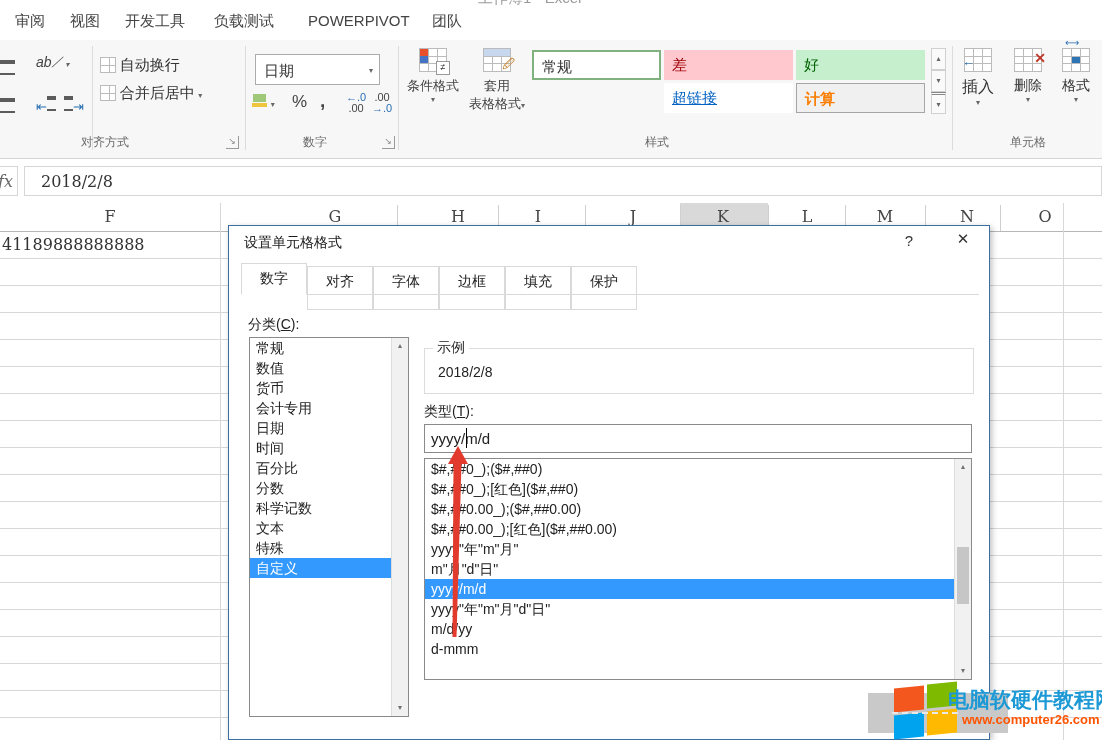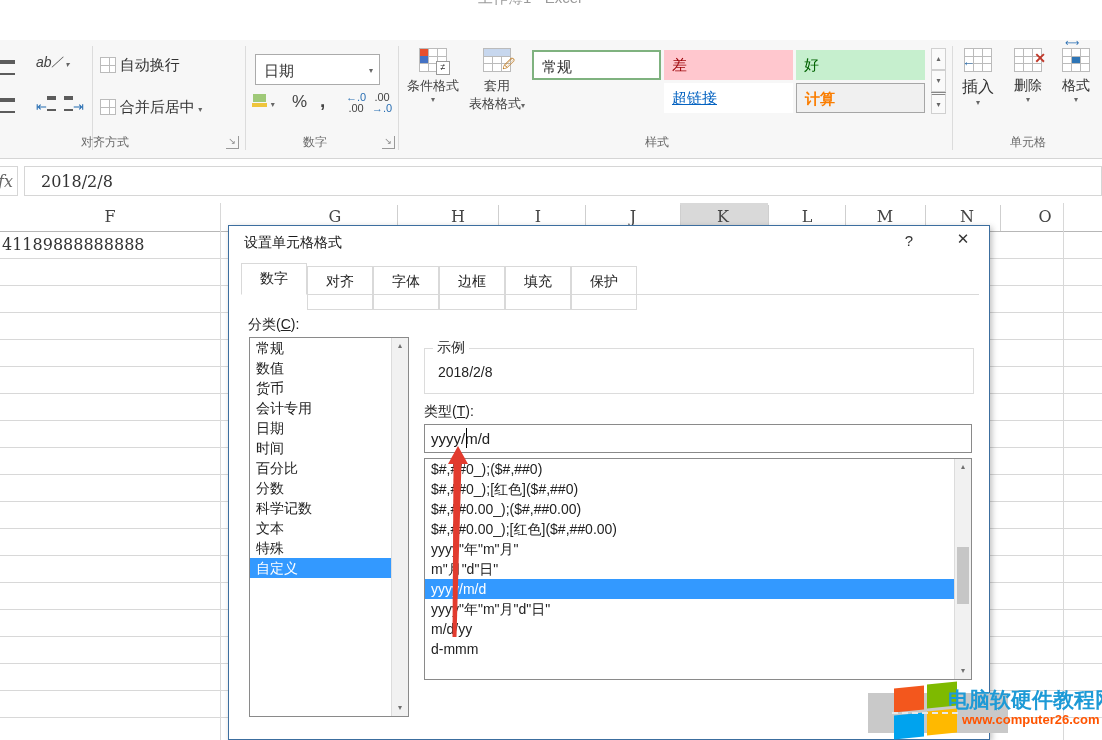--- a/index.html
+++ b/index.html
@@ -84,34 +84,42 @@
   #wm-name{position:absolute;left:88px;top:6px;font-size:21px;font-weight:bold;color:#1d9ad6;white-space:nowrap;}
   #wm-url{position:absolute;left:102px;top:32px;font-size:13px;font-weight:bold;color:#ff5400;white-space:nowrap;}
 </style>
 </head>
 <body>
 
 <div id="app">
 
   <div class="abs" id="title-remnant">工作簿1 - Excel</div>
 
+  <div class="abs" id="ribbon-tabs">
+    <span class="rtab" style="left:15px">审阅</span>
+    <span class="rtab" style="left:70px">视图</span>
+    <span class="rtab" style="left:125px">开发工具</span>
+    <span class="rtab" style="left:214px">负载测试</span>
+    <span class="rtab" style="left:308px">POWERPIVOT</span>
+    <span class="rtab" style="left:432px">团队</span>
+  </div>
 
   <div class="abs" id="ribbon">
 
     <span class="abs" style="left:0;top:20px"><span class="icon-lines"></span></span>
     <span class="abs" style="left:0;top:58px"><span class="icon-lines"></span></span>
     <span class="abs" style="left:36px;top:14px;font-size:14px;font-style:italic;color:#444"><span>ab</span>⟋ <span class="caret">▾</span></span>
     <span class="abs" style="left:36px;top:56px;font-size:13px;color:#2a6fb3">⇤<span class="icon-lines" style="width:9px"></span></span>
     <span class="abs" style="left:64px;top:56px;font-size:13px;color:#2a6fb3"><span class="icon-lines" style="width:9px"></span>⇥</span>
     <div class="vsep" style="left:92px"></div>
     <div class="abs" style="left:100px;top:16px">
       <span class="cellgrid" style="width:14px;height:14px;vertical-align:-3px"></span>
       <span class="btn-txt">自动换行</span>
     </div>
-    <div class="abs" style="left:100px;top:58px">
+    <div class="abs" style="left:100px;top:44px">
       <span class="cellgrid" style="width:14px;height:14px;vertical-align:-3px"></span>
       <span class="btn-txt">合并后居中</span>
       <span class="caret">▾</span>
     </div>
     <div class="gname" style="left:40px;width:130px">对齐方式</div>
     <div class="launcher" style="left:226px"><span>↘</span></div>
     <div class="vsep" style="left:245px"></div>
 
     <div class="abs combo" style="left:255px;top:14px;width:125px;height:31px;line-height:31px;padding-left:8px;font-size:15px;box-sizing:border-box">
       <span>日期</span>

